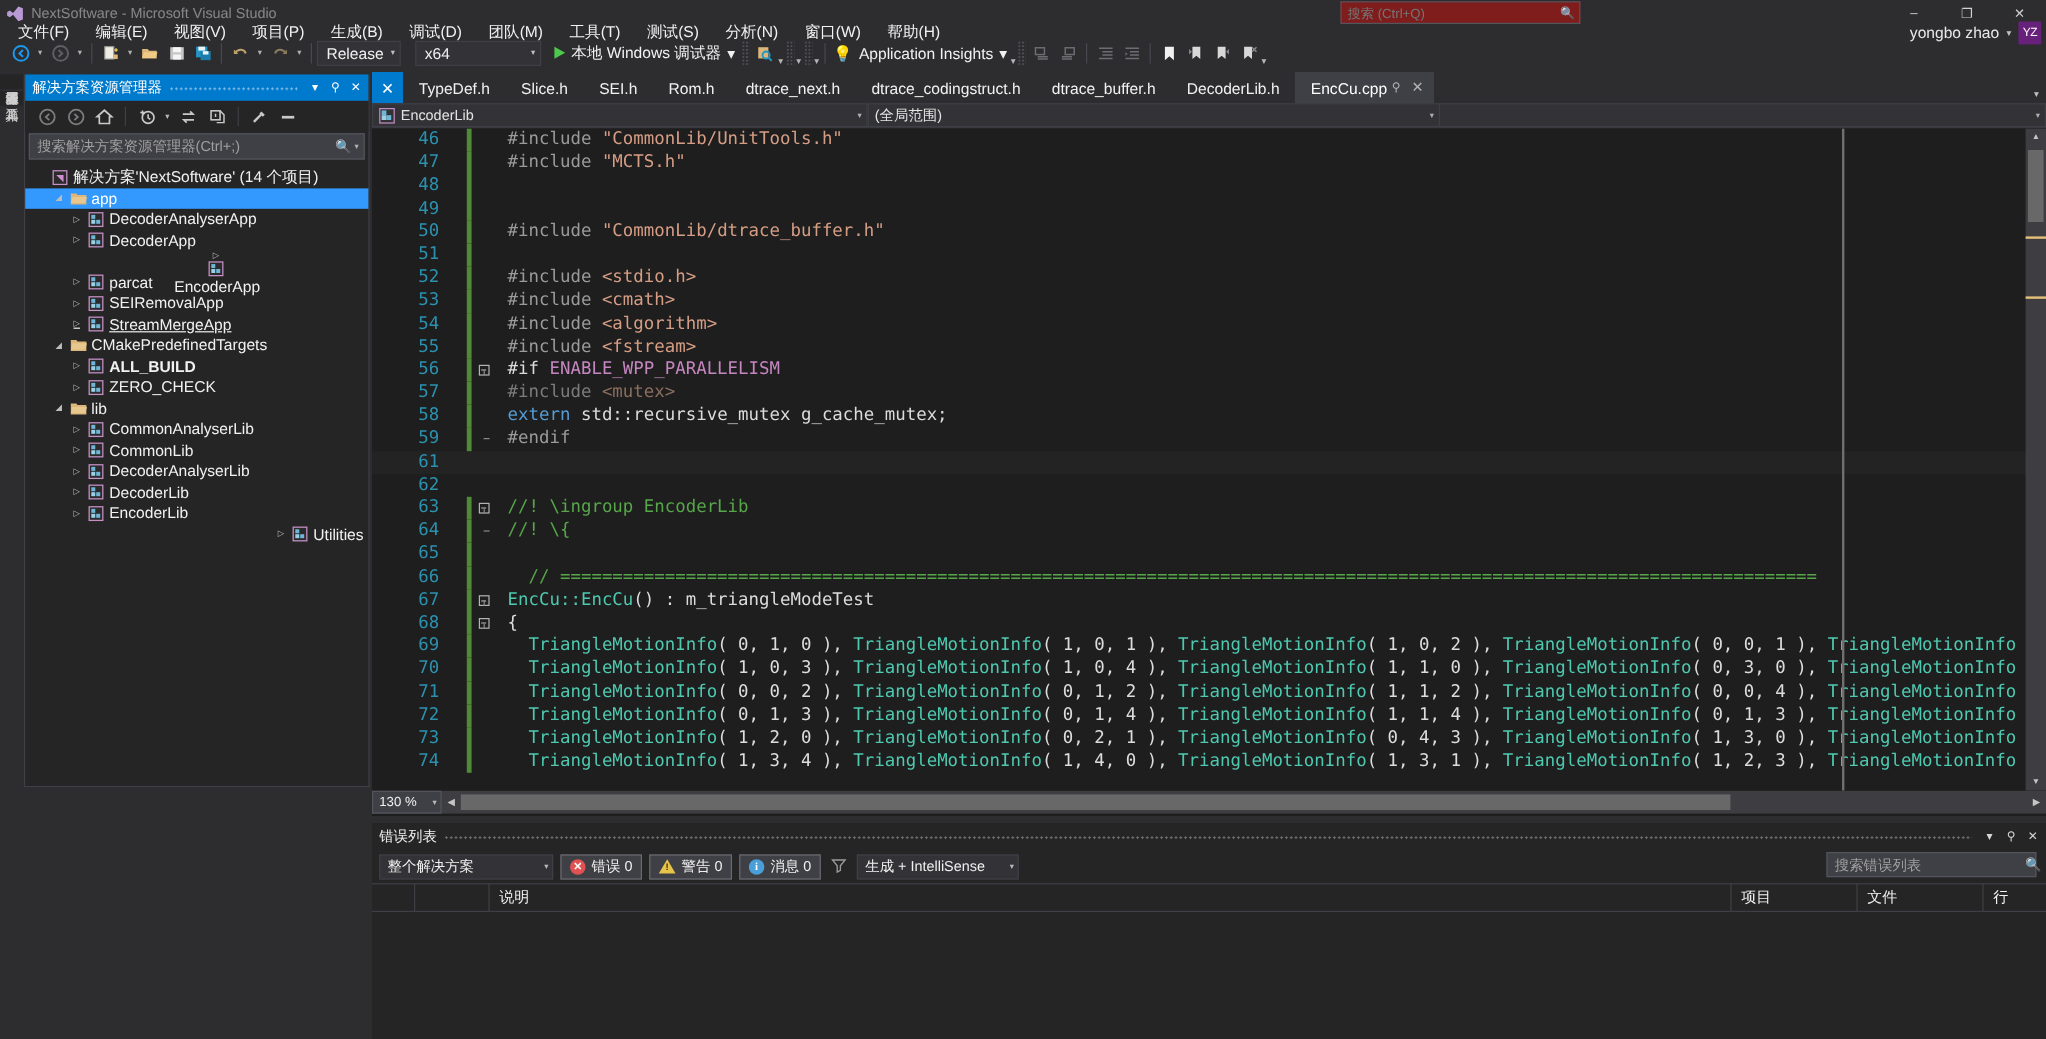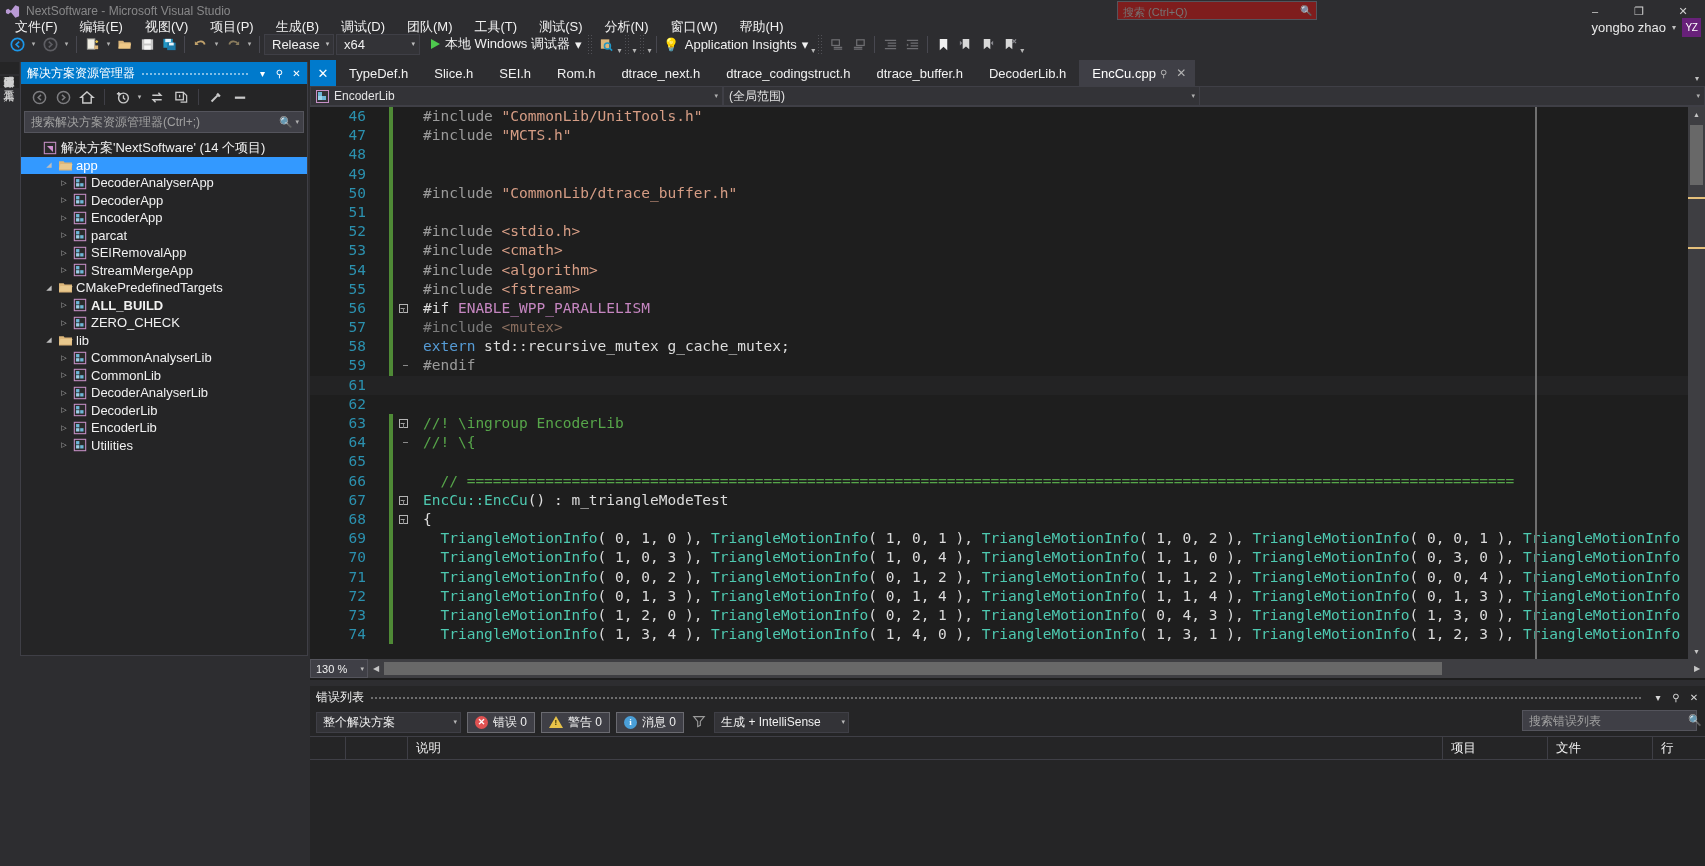--- a/index.html
+++ b/index.html
@@ -441,21 +441,21 @@
           <path d="M13 7.5c-3-4-8.5-3.5-9.5 0.5" fill="none" stroke="#8a7c5e" stroke-width="1.8"></path>
           <path d="M14 4.5v4h-4z" fill="#8a7c5e"></path>
         </svg>
     </div>
     <div class="tb-caret">▾</div>
     <div class="tb-sep"></div>
     <div class="tb-combo" style="width:70px">
       <span>Release</span>
       <span class="cb-caret">▾</span>
     </div>
-    <div class="tb-combo" style="width:84px; margin-left:2px">
+    <div class="tb-combo" style="width:105px; margin-left:12px">
       <span>x64</span>
       <span class="cb-caret" style="position:absolute;right:4px">▾</span>
     </div>
     <div class="tb-run" style="margin-left:6px">
       <span class="tri-play"></span>
       <span>本地 Windows 调试器</span>
       <span class="cb-caret">▾</span>
     </div>
     <div class="tb-grip"></div>
     <div class="tb-btn">
@@ -636,21 +636,21 @@
           <span class="tw-icon">
             <svg width="14" height="14" viewBox="0 0 16 16">
               <rect x="1.5" y="1.5" width="13" height="13" fill="#2b2b2c" stroke="#c690c6" stroke-width="1.2"></rect>
               <rect x="3.5" y="3.5" width="3.8" height="3.8" fill="#6fb7d8"></rect>
               <rect x="8.2" y="8.2" width="3.8" height="3.8" fill="#6fb7d8"></rect>
               <rect x="3.5" y="8.2" width="3.8" height="3.8" fill="#9ad0e8"></rect>
             </svg>
           </span>
           <span class="t-label">DecoderApp</span>
         </div>
-        <div class="tree-row" style="padding-left: 36px;">
+        <div class="tree-row" style="padding-left: 36px; flex-direction: column;">
           <span class="tw-expander">▷</span>
           <span class="tw-icon">
             <svg width="14" height="14" viewBox="0 0 16 16">
               <rect x="1.5" y="1.5" width="13" height="13" fill="#2b2b2c" stroke="#c690c6" stroke-width="1.2"></rect>
               <rect x="3.5" y="3.5" width="3.8" height="3.8" fill="#6fb7d8"></rect>
               <rect x="8.2" y="8.2" width="3.8" height="3.8" fill="#6fb7d8"></rect>
               <rect x="3.5" y="8.2" width="3.8" height="3.8" fill="#9ad0e8"></rect>
             </svg>
           </span>
           <span class="t-label">EncoderApp</span>
@@ -672,21 +672,21 @@
           <span class="tw-icon">
             <svg width="14" height="14" viewBox="0 0 16 16">
               <rect x="1.5" y="1.5" width="13" height="13" fill="#2b2b2c" stroke="#c690c6" stroke-width="1.2"></rect>
               <rect x="3.5" y="3.5" width="3.8" height="3.8" fill="#6fb7d8"></rect>
               <rect x="8.2" y="8.2" width="3.8" height="3.8" fill="#6fb7d8"></rect>
               <rect x="3.5" y="8.2" width="3.8" height="3.8" fill="#9ad0e8"></rect>
             </svg>
           </span>
           <span class="t-label">SEIRemovalApp</span>
         </div>
-        <div class="tree-row" style="padding-left: 36px;">
+        <div class="tree-row" style="padding-left: 36px; text-decoration: underline;">
           <span class="tw-expander">▷</span>
           <span class="tw-icon">
             <svg width="14" height="14" viewBox="0 0 16 16">
               <rect x="1.5" y="1.5" width="13" height="13" fill="#2b2b2c" stroke="#c690c6" stroke-width="1.2"></rect>
               <rect x="3.5" y="3.5" width="3.8" height="3.8" fill="#6fb7d8"></rect>
               <rect x="8.2" y="8.2" width="3.8" height="3.8" fill="#6fb7d8"></rect>
               <rect x="3.5" y="8.2" width="3.8" height="3.8" fill="#9ad0e8"></rect>
             </svg>
           </span>
           <span class="t-label">StreamMergeApp</span>
@@ -788,21 +788,21 @@
           <span class="tw-icon">
             <svg width="14" height="14" viewBox="0 0 16 16">
               <rect x="1.5" y="1.5" width="13" height="13" fill="#2b2b2c" stroke="#c690c6" stroke-width="1.2"></rect>
               <rect x="3.5" y="3.5" width="3.8" height="3.8" fill="#6fb7d8"></rect>
               <rect x="8.2" y="8.2" width="3.8" height="3.8" fill="#6fb7d8"></rect>
               <rect x="3.5" y="8.2" width="3.8" height="3.8" fill="#9ad0e8"></rect>
             </svg>
           </span>
           <span class="t-label">EncoderLib</span>
         </div>
-        <div class="tree-row" style="padding-left: 36px;">
+        <div class="tree-row" style="padding-left: 36px; justify-content: flex-end;">
           <span class="tw-expander">▷</span>
           <span class="tw-icon">
             <svg width="14" height="14" viewBox="0 0 16 16">
               <rect x="1.5" y="1.5" width="13" height="13" fill="#2b2b2c" stroke="#c690c6" stroke-width="1.2"></rect>
               <rect x="3.5" y="3.5" width="3.8" height="3.8" fill="#6fb7d8"></rect>
               <rect x="8.2" y="8.2" width="3.8" height="3.8" fill="#6fb7d8"></rect>
               <rect x="3.5" y="8.2" width="3.8" height="3.8" fill="#9ad0e8"></rect>
             </svg>
           </span>
           <span class="t-label">Utilities</span>

